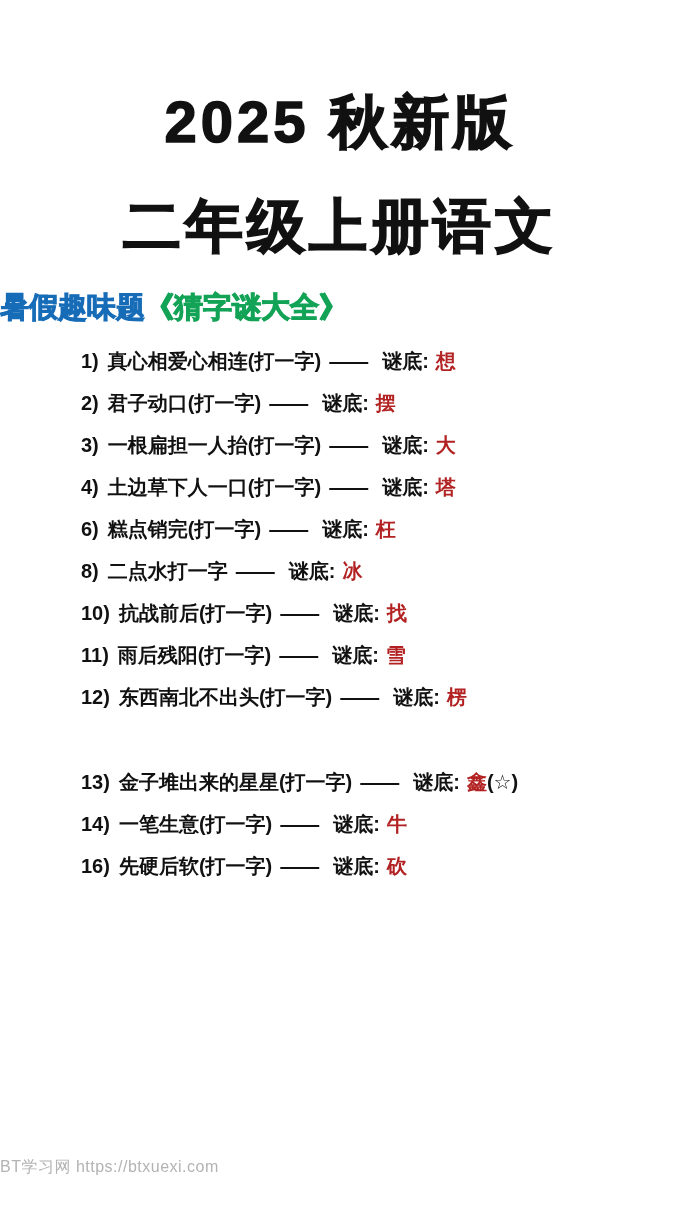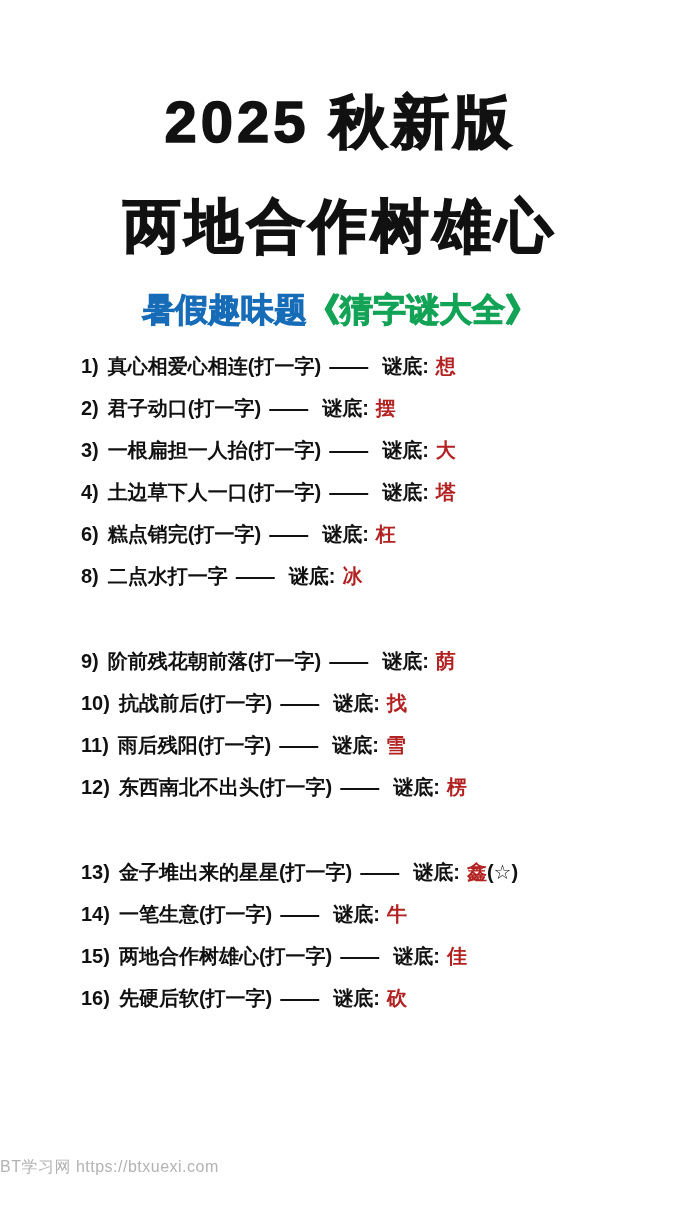--- a/index.html
+++ b/index.html
@@ -13,22 +13,22 @@
 
   .title-block { text-align: center; padding-top: 90px; }
   .title-line {
     font-size: 58px; font-weight: 900; line-height: 1.1;
     color: var(--text_black, #0a0a0a); letter-spacing: 4px;
     -webkit-text-stroke: 1.5px currentColor;
   }
   .title-line.second { margin-top: 40px; }
 
   .subtitle {
-    text-align: center; margin-top: 34px;
-    font-size: 33px; font-weight: 900; line-height: 1.1;
+    margin-top: 34px;
+    font-size: 29px; font-weight: 900; line-height: 1.1;
     -webkit-text-stroke: 1px currentColor;
     white-space: nowrap;
   }
   .subtitle .part1 { color: var(--subtitle_blue, #176cb8); }
   .subtitle .part2 { color: var(--subtitle_green, #12a356); }
 
   .riddle-list { margin-top: 17px; padding-left: 81px; padding-right: 10px; }
   .riddle-row {
     height: 42px; line-height: 42px;
     font-size: 20px; font-weight: 700;
@@ -48,21 +48,21 @@
     color: var(--footer_gray, #b3b3b3); letter-spacing: 0.5px;
   }
 </style>
 </head>
 <body>
 
 <div class="page">
 
   <div class="title-block">
     <div class="title-line">2025 秋新版</div>
-    <div class="title-line second">两地合作树雄心</div>
+    <div class="title-line second">二年级上册语文</div>
   </div>
 
   <div class="subtitle">
     <span class="part1">暑假趣味题</span><span class="part2">《猜字谜大全》</span>
   </div>
 
   <div class="riddle-list">
 
       <div class="riddle-row"><span class="num">1)</span><span class="riddle">真心相爱心相连(打一字)</span><span class="dash">——</span><span class="label">谜底:</span><span class="answer">想</span><span class="suffix"></span></div>
 
@@ -71,32 +71,30 @@
       <div class="riddle-row"><span class="num">3)</span><span class="riddle">一根扁担一人抬(打一字)</span><span class="dash">——</span><span class="label">谜底:</span><span class="answer">大</span><span class="suffix"></span></div>
 
       <div class="riddle-row"><span class="num">4)</span><span class="riddle">土边草下人一口(打一字)</span><span class="dash">——</span><span class="label">谜底:</span><span class="answer">塔</span><span class="suffix"></span></div>
 
 
       <div class="riddle-row"><span class="num">6)</span><span class="riddle">糕点销完(打一字)</span><span class="dash">——</span><span class="label">谜底:</span><span class="answer">枉</span><span class="suffix"></span></div>
 
 
       <div class="riddle-row"><span class="num">8)</span><span class="riddle">二点水打一字</span><span class="dash">——</span><span class="label">谜底:</span><span class="answer">冰</span><span class="suffix"></span></div>
 
-      <div class="riddle-row new-group"><span class="num">9)</span><span class="riddle">阶前残花朝前落(打一字)</span><span class="dash">——</span><span class="label">谜底:</span><span class="answer">荫</span><span class="suffix"></span></div>
 
       <div class="riddle-row"><span class="num">10)</span><span class="riddle">抗战前后(打一字)</span><span class="dash">——</span><span class="label">谜底:</span><span class="answer">找</span><span class="suffix"></span></div>
 
       <div class="riddle-row"><span class="num">11)</span><span class="riddle">雨后残阳(打一字)</span><span class="dash">——</span><span class="label">谜底:</span><span class="answer">雪</span><span class="suffix"></span></div>
 
       <div class="riddle-row"><span class="num">12)</span><span class="riddle">东西南北不出头(打一字)</span><span class="dash">——</span><span class="label">谜底:</span><span class="answer">楞</span><span class="suffix"></span></div>
 
       <div class="riddle-row new-group"><span class="num">13)</span><span class="riddle">金子堆出来的星星(打一字)</span><span class="dash">——</span><span class="label">谜底:</span><span class="answer">鑫</span><span class="suffix">(☆)</span></div>
 
       <div class="riddle-row"><span class="num">14)</span><span class="riddle">一笔生意(打一字)</span><span class="dash">——</span><span class="label">谜底:</span><span class="answer">牛</span><span class="suffix"></span></div>
 
-      <div class="riddle-row"><span class="num">15)</span><span class="riddle">两地合作树雄心(打一字)</span><span class="dash">——</span><span class="label">谜底:</span><span class="answer">佳</span><span class="suffix"></span></div>
 
       <div class="riddle-row"><span class="num">16)</span><span class="riddle">先硬后软(打一字)</span><span class="dash">——</span><span class="label">谜底:</span><span class="answer">砍</span><span class="suffix"></span></div>
     </div>
 
   <div class="footer">BT学习网 https://btxuexi.com</div>
 
 </div>
 
 </body></html>

